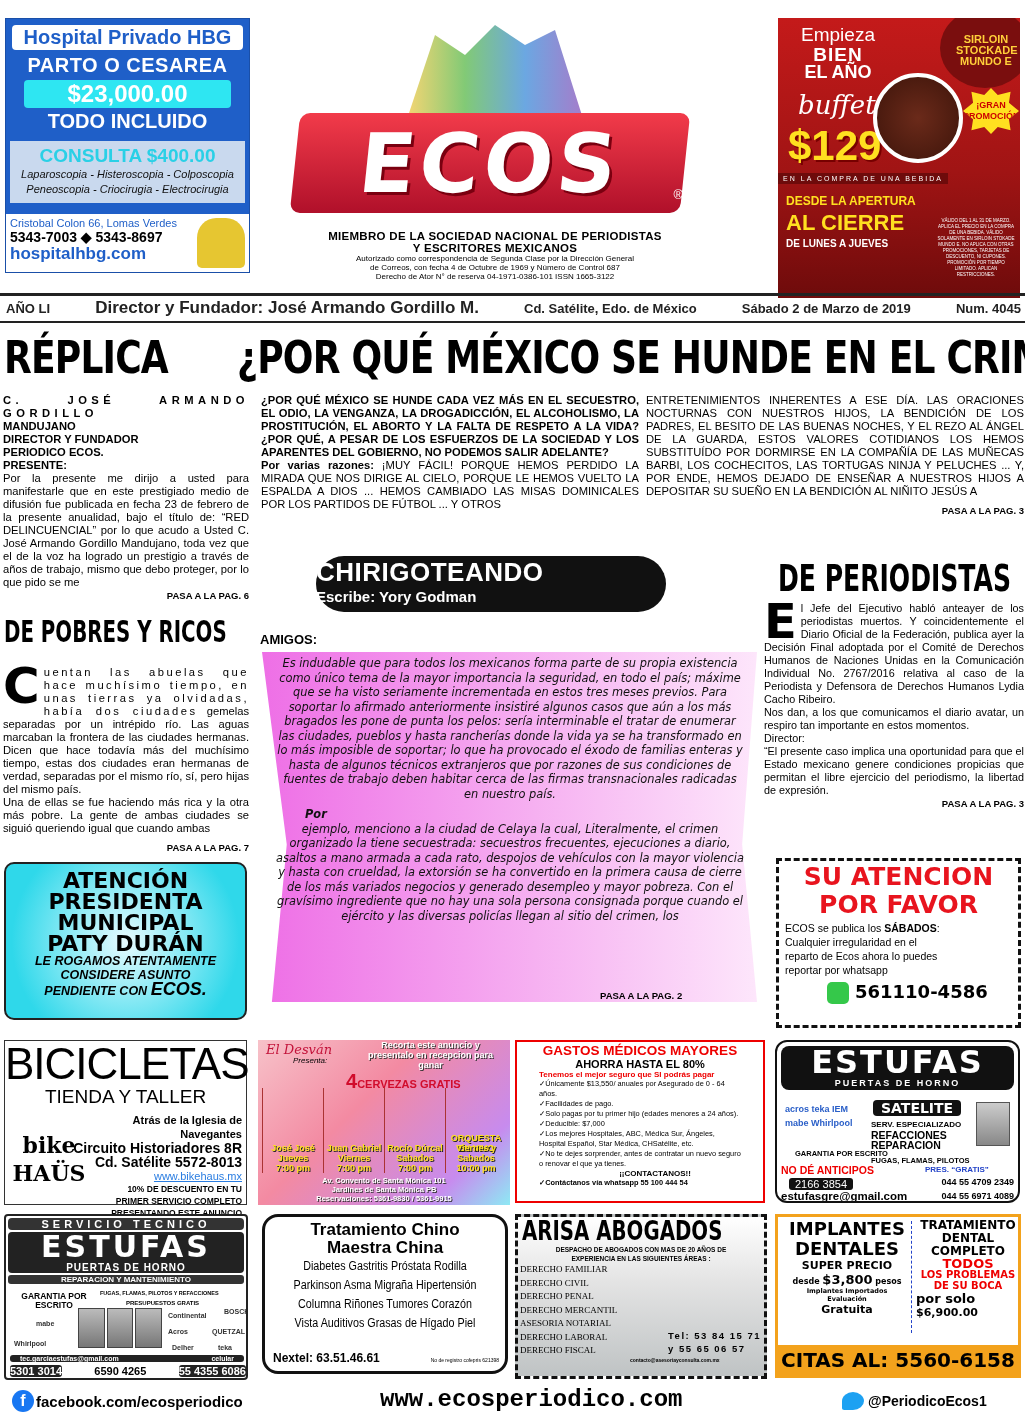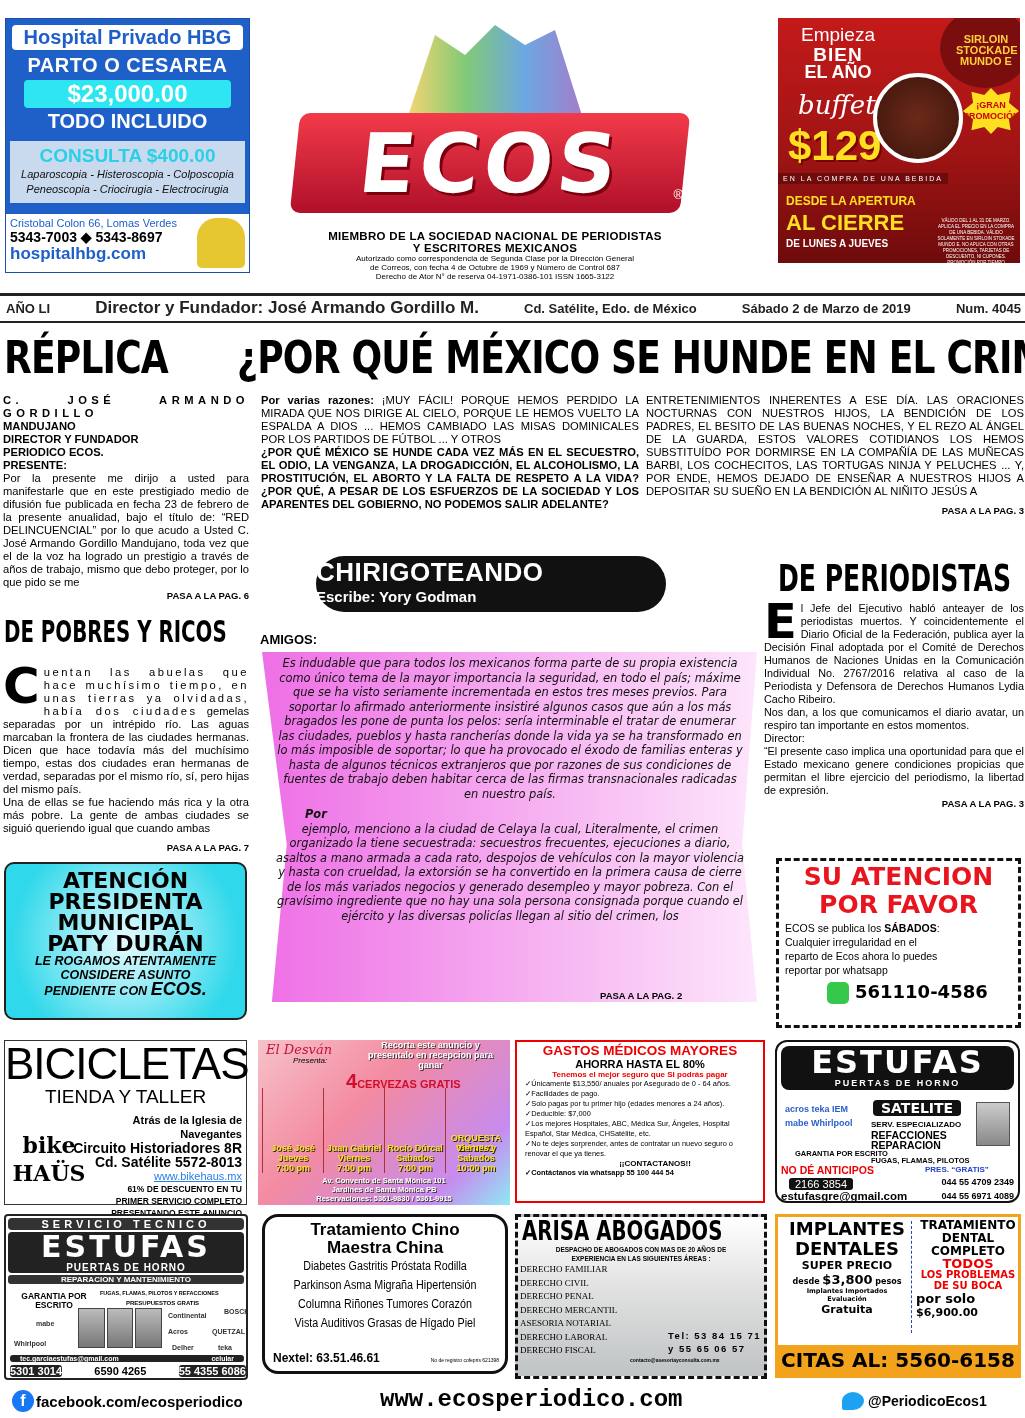--- a/index.html
+++ b/index.html
@@ -22,21 +22,21 @@
 
 .logo{left:285px;top:25px;width:420px;height:205px}
 .logo .bars{position:absolute;left:60px;top:0;width:300px;height:100px;background:linear-gradient(90deg,#e94b3c,#f7c844,#58b848,#3a8ad8,#8a4fb8,#e94b3c);clip-path:polygon(20% 100%,30% 10%,40% 30%,50% 0,60% 20%,70% 5%,80% 100%);opacity:.75}
 .logo .ecos{position:absolute;left:10px;top:88px;width:390px;height:100px;background:linear-gradient(180deg,#f23b4a,#b0102a);border-radius:10px;transform:skewX(-6deg);display:flex;align-items:center;justify-content:center}
 .logo .ecos span{color:#fff;font-family:"DejaVu Sans",sans-serif;font-weight:bold;font-size:82px;letter-spacing:4px;text-shadow:3px 3px 0 #7a0010}
 .logo .reg{position:absolute;right:22px;top:162px;color:#fff;font-size:13px}
 .member{left:280px;top:230px;width:430px;text-align:center}
 .member .m1{font-weight:bold;font-size:11.5px;letter-spacing:.3px;line-height:12px}
 .member .m2{font-size:8px;line-height:9px}
 
-.sirloin{left:778px;top:18px;width:242px;height:245px;background:linear-gradient(180deg,#c41a1a 0%,#a01414 55%,#6e0b0b 100%);overflow:hidden;color:#fff}
+.sirloin{left:778px;top:18px;width:242px;height:280px;background:linear-gradient(180deg,#c41a1a 0%,#a01414 55%,#6e0b0b 100%);overflow:hidden;color:#fff}
 .sirloin .e1{position:absolute;left:20px;top:6px;font-size:19px;text-align:center;width:80px}
 .sirloin .e2{position:absolute;left:20px;top:26px;font-size:19px;font-weight:bold;text-align:center;width:80px;letter-spacing:1px}
 .sirloin .e3{position:absolute;left:12px;top:44px;font-size:18px;font-weight:bold;width:96px;text-align:center}
 .sirloin .badge{position:absolute;right:-10px;top:-10px;width:90px;height:80px;background:#7a0e0e;border-radius:50%}
 .sirloin .badge span{position:absolute;left:16px;top:26px;font-size:11px;font-weight:bold;color:#ffcf3a;line-height:11px;text-align:center;width:60px}
 .sirloin .buf{position:absolute;left:20px;top:72px;font-family:"DejaVu Serif",serif;font-style:italic;font-size:26px}
 .sirloin .price{position:absolute;left:10px;top:104px;font-size:42px;font-weight:bold;color:#ffe020;text-shadow:2px 2px 0 #700}
 .sirloin .plate{position:absolute;left:95px;top:55px;width:90px;height:90px;border-radius:50%;background:radial-gradient(#6b2a1a,#3d140a);border:4px solid #fff}
 .sirloin .promo{position:absolute;left:185px;top:70px;width:56px;height:46px;background:#ffe020;color:#c00;font-weight:bold;font-size:9px;text-align:center;line-height:11px;padding-top:12px;clip-path:polygon(50% 0,62% 15%,85% 8%,82% 32%,100% 50%,82% 68%,85% 92%,62% 85%,50% 100%,38% 85%,15% 92%,18% 68%,0 50%,18% 32%,15% 8%,38% 15%)}
 .sirloin .compra{position:absolute;left:0;top:155px;width:170px;background:#6e0b0b;font-size:7px;letter-spacing:2px;text-align:center;padding:2px 0}
@@ -111,24 +111,24 @@
 .desvan .pr{position:absolute;left:35px;top:16px;font-style:italic;font-size:8px}
 .desvan .rc{position:absolute;left:100px;top:0;width:145px;text-align:center;color:#fff;font-weight:bold;font-size:9px;line-height:10px;text-shadow:1px 1px 0 #333}
 .desvan .cv{position:absolute;left:88px;top:30px;color:#d10c2c;font-weight:bold;font-size:11px}
 .desvan .cv b{font-size:20px}
 .desvan .cols{position:absolute;left:4px;top:48px;width:244px;height:85px;display:flex}
 .desvan .cols div{flex:1;border-left:1px solid #a33;position:relative}
 .desvan .cols .nm{position:absolute;bottom:20px;left:0;right:0;font-size:9px;font-weight:bold;color:#ffe020;text-shadow:1px 1px 0 #222;text-align:center}
 .desvan .cols .dy{position:absolute;bottom:0;left:0;right:0;font-size:9px;font-weight:bold;color:#ffe020;text-shadow:1px 1px 0 #222;text-align:center;line-height:10px}
 .desvan .addr{position:absolute;left:0;right:0;bottom:2px;text-align:center;color:#fff;font-weight:bold;font-size:7.5px;line-height:9px;text-shadow:1px 1px 0 #333}
 
-.gastos{left:515px;top:1040px;width:250px;height:163px;border:2px solid #e00;padding:1px 8px}
+.gastos{left:515px;top:1040px;width:250px;height:163px;border:2px solid #e00;padding:1px 22px}
 .gastos .h{color:#e00;font-weight:bold;font-size:13.5px;text-align:center}
 .gastos .a{font-weight:bold;font-size:11px;text-align:center}
-.gastos .r{color:#e00;font-weight:bold;font-size:8px;text-align:center}
+.gastos .r{color:#e00;font-weight:bold;font-size:8px;}
 .gastos ul{list-style:none;font-size:7.4px;line-height:10px}
 .gastos li:before{content:"\2713 "}
 .gastos .ct{font-weight:bold;font-size:8px;text-align:center;margin-left:30px}
 .gastos .last{font-weight:bold}
 
 .estufas1{left:775px;top:1040px;width:245px;height:163px;border:2px solid #111;border-radius:12px;padding:4px;overflow:hidden}
 .estufas1 .bk{background:#111;color:#fff;border-radius:8px;text-align:center}
 .estufas1 .bk .a{font-family:"DejaVu Sans",sans-serif;font-weight:bold;font-size:32px;line-height:32px;letter-spacing:2px}
 .estufas1 .bk .b{font-weight:bold;font-size:9px;letter-spacing:2px;padding-bottom:2px}
 .estufas1 .brands{position:absolute;left:8px;top:60px;width:80px;font-size:9px;line-height:14px;color:#2a5fc8;font-weight:bold}
@@ -271,22 +271,22 @@
   <div class="spaced">C. JOSÉ ARMANDO GORDILLO</div>
   <div style="font-weight:bold">MANDUJANO</div>
   <div style="font-weight:bold">DIRECTOR Y FUNDADOR</div>
   <div style="font-weight:bold">PERIODICO ECOS.</div>
   <div style="font-weight:bold">PRESENTE:</div>
   <div>Por la presente me dirijo a usted para manifestarle que en este prestigiado medio de difusión fue publicada en fecha 23 de febrero de la  presente anualidad, bajo el título de: “RED DELINCUENCIAL” por lo que acudo a Usted C. José Armando Gordillo Mandujano, toda vez que el de la voz ha logrado un prestigio a través de años de trabajo, mismo que debo proteger, por lo que pido se me</div>
   <div class="pasa">PASA A LA PAG. 6</div>
 </div>
 
 <div class="abs c2 col-text">
+  <div style="font-weight:bold">¿POR QUÉ MÉXICO SE HUNDE CADA VEZ MÁS EN EL SECUESTRO, EL ODIO, LA VENGANZA, LA DROGADICCIÓN, EL ALCOHOLISMO, LA PROSTITUCIÓN, EL ABORTO Y LA FALTA DE RESPETO A LA VIDA?   ¿POR QUÉ, A PESAR DE LOS ESFUERZOS DE LA SOCIEDAD Y LOS APARENTES DEL GOBIERNO, NO PODEMOS SALIR ADELANTE?</div>
   <div><b>Por varias razones:</b><span> ¡MUY FÁCIL! PORQUE HEMOS PERDIDO LA MIRADA QUE NOS DIRIGE AL CIELO, PORQUE LE HEMOS VUELTO LA ESPALDA A DIOS ... HEMOS CAMBIADO LAS MISAS DOMINICALES POR LOS PARTIDOS DE FÚTBOL ... Y OTROS</span></div>
-  <div style="font-weight:bold">¿POR QUÉ MÉXICO SE HUNDE CADA VEZ MÁS EN EL SECUESTRO, EL ODIO, LA VENGANZA, LA DROGADICCIÓN, EL ALCOHOLISMO, LA PROSTITUCIÓN, EL ABORTO Y LA FALTA DE RESPETO A LA VIDA?   ¿POR QUÉ, A PESAR DE LOS ESFUERZOS DE LA SOCIEDAD Y LOS APARENTES DEL GOBIERNO, NO PODEMOS SALIR ADELANTE?</div>
 </div>
 
 <div class="abs c3 col-text">
   <div>ENTRETENIMIENTOS INHERENTES A ESE DÍA. LAS ORACIONES NOCTURNAS CON NUESTROS HIJOS, LA BENDICIÓN DE LOS PADRES, EL BESITO DE LAS BUENAS NOCHES, Y EL REZO AL ÁNGEL DE LA GUARDA, ESTOS VALORES COTIDIANOS LOS HEMOS SUBSTITUÍDO POR DORMIRSE EN LA COMPAÑÍA DE LAS MUÑECAS BARBI, LOS COCHECITOS, LAS TORTUGAS NINJA Y PELUCHES ... Y, POR ENDE, HEMOS DEJADO DE ENSEÑAR A NUESTROS HIJOS A DEPOSITAR SU SUEÑO EN LA BENDICIÓN AL NIÑITO JESÚS A</div>
   <div class="pasa" style="margin-top:6px">PASA A LA PAG. 3</div>
 </div>
 
 <div class="abs pobres">DE POBRES Y RICOS</div>
 <div class="abs c1b col-text">
   <span class="dropcap">C</span>
@@ -340,21 +340,21 @@
 
 <div class="abs bici">
   <div class="h">BICICLETAS</div>
   <div class="t">TIENDA Y TALLER</div>
   <div class="logo2">bike HAÜS</div>
   <div class="info">
     <div>Atrás de la Iglesia de Navegantes</div>
     <div class="big">Circuito Historiadores 8R</div>
     <div class="big">Cd. Satélite   5572-8013</div>
     <div class="url">www.bikehaus.mx</div>
-    <div class="sm">61% DE DESCUENTO EN TU</div>
+    <div class="sm">10% DE DESCUENTO EN TU</div>
     <div class="sm">PRIMER SERVICIO COMPLETO</div>
     <div class="sm">PRESENTANDO ESTE ANUNCIO</div>
   </div>
 </div>
 
 <div class="abs desvan">
   <div class="n">El Desván</div>
   <div class="pr">Presenta:</div>
   <div class="rc">Recorta este anuncio y presentalo en recepcion para ganar</div>
   <div class="cv"><b>4</b><span>CERVEZAS GRATIS</span></div>

